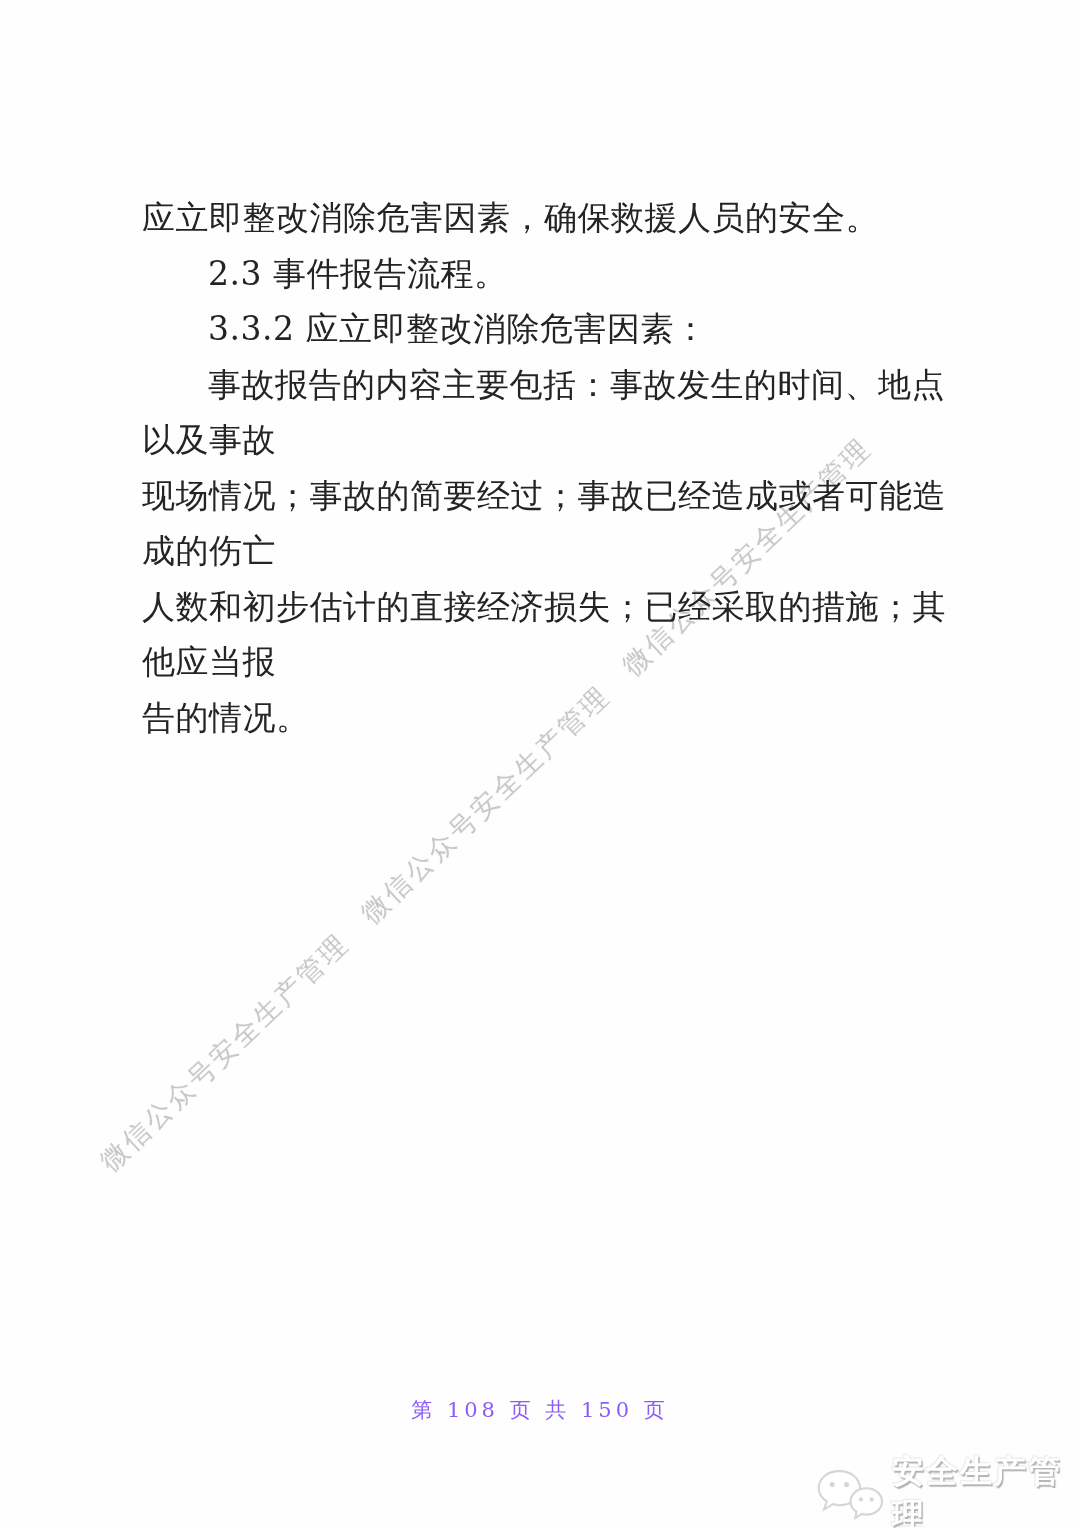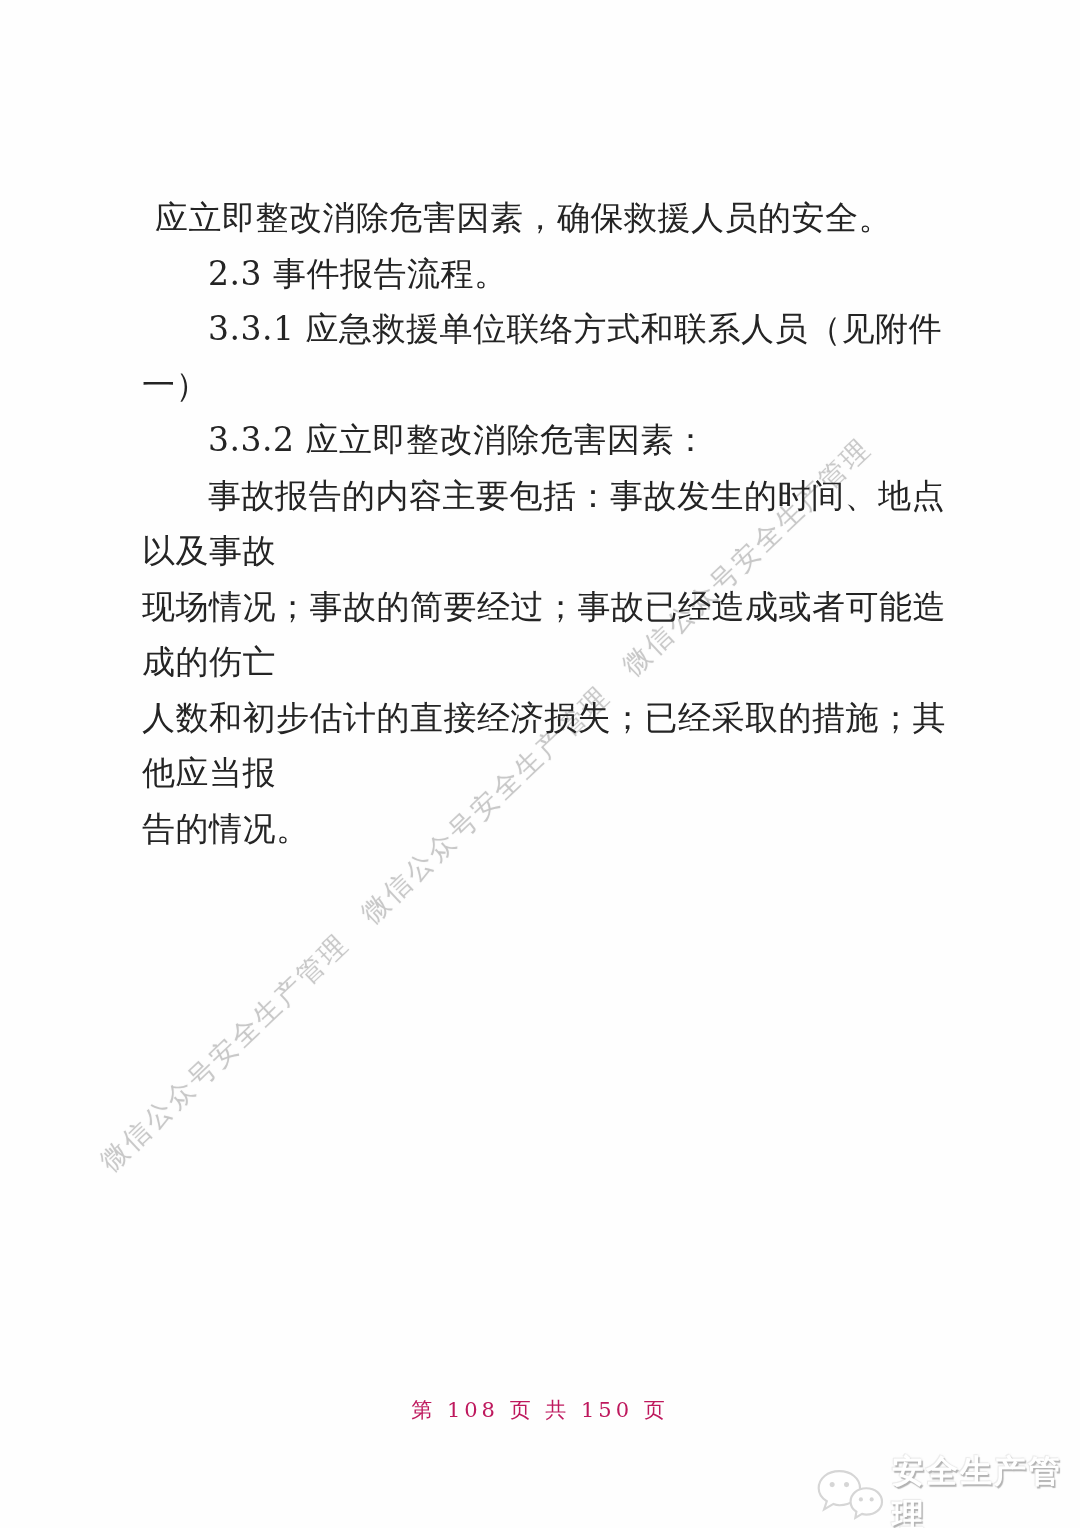--- a/index.html
+++ b/index.html
@@ -39,30 +39,30 @@
     font-size: 33px;
     line-height: 55.5px;
   }
   .para {
     margin: 0;
     padding: 0;
     white-space: pre-line;     
     text-indent: 2em;
     letter-spacing: 0.5px;
   }
-  .para.noindent { text-indent: 0; margin-left: 13px; }
+  .para.noindent { text-indent: 0; }
   .footer {
     position: absolute;
     left: 0;
     top: 1396px;
     width: 1080px;
     text-align: center;
     font-size: 21px;
     letter-spacing: 4px;
-    color: #be185d;
+    color: #8b5cf6;
   }
   .logo {
     position: absolute;
     left: 816px;
     top: 1450px;
     display: flex;
     align-items: center;
     gap: 6px;
   }
   .logo .account-name {
@@ -81,21 +81,20 @@
 </head>
 <body>
 
 <div class="page">
 
   <div class="watermark">微信公众号安全生产管理　微信公众号安全生产管理　微信公众号安全生产管理</div>
 
   <div class="content">
     <p class="para noindent">应立即整改消除危害因素，确保救援人员的安全。</p>
     <p class="para">2.3 事件报告流程。</p>
-    <p class="para">3.3.1 应急救援单位联络方式和联系人员（见附件一）</p>
     <p class="para">3.3.2 应立即整改消除危害因素：</p>
     <p class="para">事故报告的内容主要包括：事故发生的时间、地点以及事故
 现场情况；事故的简要经过；事故已经造成或者可能造成的伤亡
 人数和初步估计的直接经济损失；已经采取的措施；其他应当报
 告的情况。</p>
 
   </div>
 
   <div class="footer">第 108 页 共 150 页</div>
 

